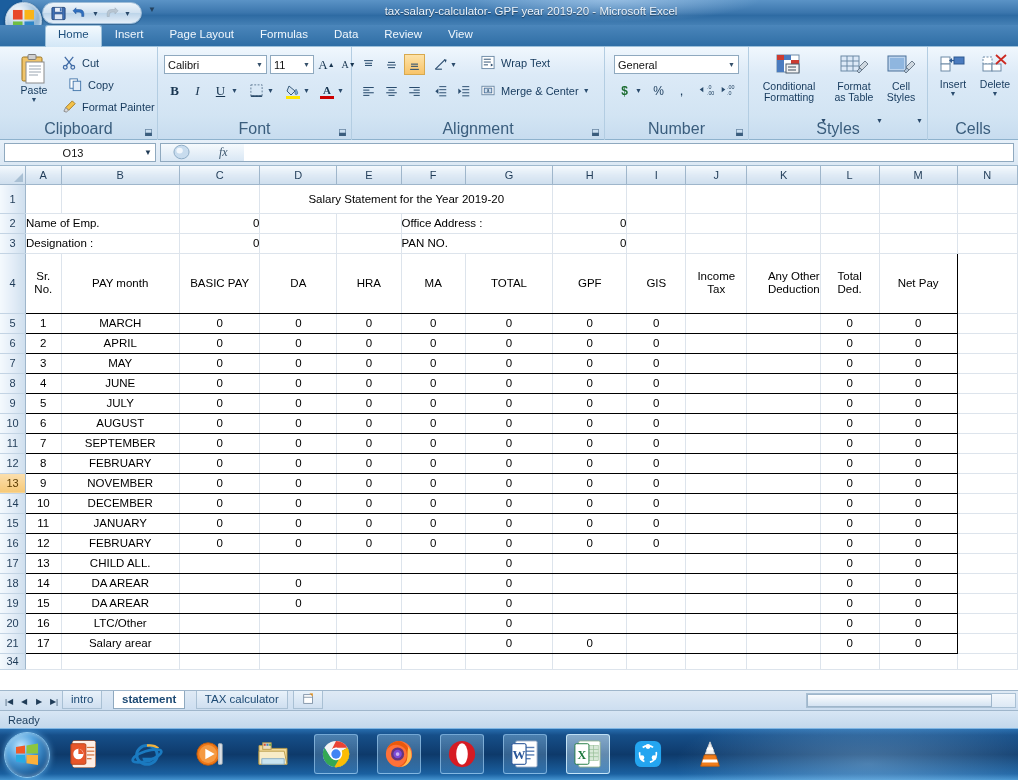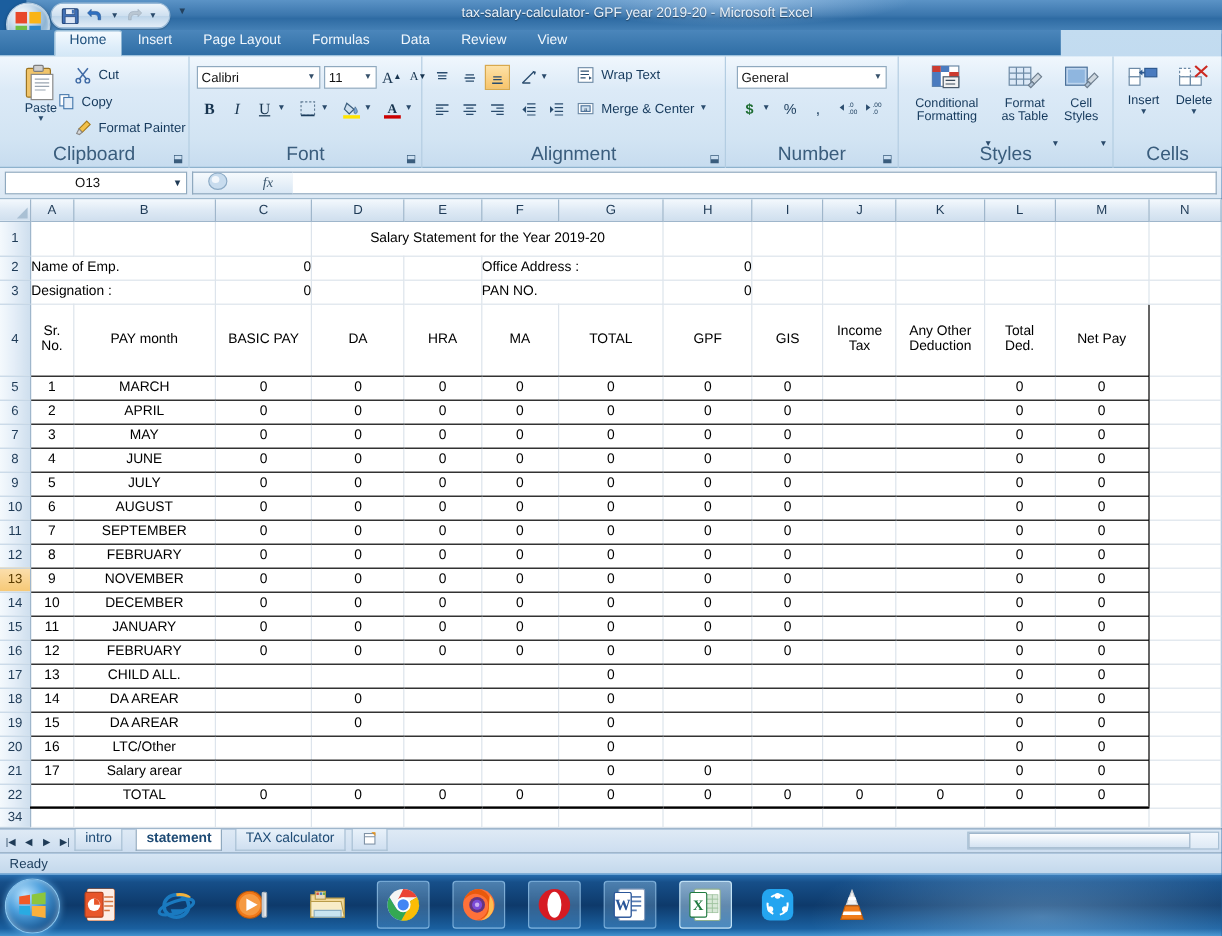--- a/index.html
+++ b/index.html
@@ -49,21 +49,21 @@
   }
   #qatdrop{
     position:absolute;left:148px;top:5px;font-size:8px;color:#24425f;cursor:pointer;
   }
   
   #ribbon-wrap{
     position:absolute; left:0; top:25px; width:1018px; height:115px;
     background:linear-gradient(180deg,#c3dcf0 0%,#bdd7ee 100%);
   }
   #tabstrip{
-    position:absolute; left:0; top:0; width:884px; height:22px;
+    position:absolute; left:0; top:0; width:1018px; height:22px;
     background:linear-gradient(180deg,#4b86bb 0%,#2f6ea5 100%);
     border-bottom:1px solid #9cc0da;
   }
   #tabstrip .tabs{ position:absolute; left:45px; top:0; display:flex; }
   .rtab{
     height:22px; padding:3px 13px 0 13px; font-size:11.5px; color:#f0f7fd;
     cursor:pointer; white-space:nowrap;
   }
   .rtab.active{
     background:linear-gradient(180deg,#f4fafe 0%,#dfeefa 60%,#d3e7f6 100%);
@@ -312,21 +312,21 @@
       </div>
       <div class="ritem" style="left:62px;top:8px;">
         <svg width="15" height="15" viewBox="0 0 16 16">
           <line x1="3" y1="2" x2="11" y2="12" stroke="#3f6aa5" stroke-width="1.3"></line>
           <line x1="12" y1="2" x2="4" y2="12" stroke="#3f6aa5" stroke-width="1.3"></line>
           <circle cx="3.5" cy="13" r="2" fill="none" stroke="#3f6aa5" stroke-width="1.3"></circle>
           <circle cx="11.5" cy="13" r="2" fill="none" stroke="#3f6aa5" stroke-width="1.3"></circle>
         </svg>
         <span class="ritem-lbl" style="margin-left:5px;">Cut</span>
       </div>
-      <div class="ritem" style="left:48px;top:30px;">
+      <div class="ritem" style="left:68px;top:30px;">
         <svg width="15" height="15" viewBox="0 0 16 16">
           <rect x="2" y="2" width="8" height="10" fill="#fff" stroke="#4678ac"></rect>
           <rect x="5.5" y="4.5" width="8" height="10" fill="#e3edf8" stroke="#4678ac"></rect>
         </svg>
         <span class="ritem-lbl" style="margin-left:5px;">Copy</span>
       </div>
       <div class="ritem" style="left:62px;top:52px;">
         <svg width="15" height="15" viewBox="0 0 16 16">
           <path d="M11 2 L14 5 L7 12 L4 9 Z" fill="#f3c24a" stroke="#a5791b"></path>
           <path d="M4 9 L7 12 L4.5 14 L2 13 Z" fill="#d9d9d9" stroke="#8a8a8a"></path>
@@ -736,21 +736,21 @@
           <td class="cell b bl bt bb " style="white-space: normal; line-height: 13px;">
             <div>GPF</div>
           </td>
           <td class="cell b bl bt bb " style="white-space: normal; line-height: 13px;">
             <div>GIS</div>
           </td>
           <td class="cell b bl bt bb " style="white-space: normal; line-height: 13px;">
             <div>Income</div>
             <div>Tax</div>
           </td>
-          <td class="cell b bl bt bb " style="white-space: normal; line-height: 13px;">
+          <td class="cell b bl bt bb " style="white-space: normal; line-height: 13px; text-align: right;">
             <div>Any Other</div>
             <div>Deduction</div>
           </td>
           <td class="cell b bl bt bb " style="white-space: normal; line-height: 13px;">
             <div>Total</div>
             <div>Ded.</div>
           </td>
           <td class="cell b bl bt bb br" style="white-space: normal; line-height: 13px;">
             <div>Net Pay</div>
           </td>
@@ -1036,37 +1036,20 @@
           <td class="cell bl bb b"></td>
           <td class="cell bl bb b"></td>
           <td class="cell bl bb b"></td>
           <td class="cell bl bb b">0</td>
           <td class="cell bl bb b">0</td>
           <td class="cell bl bb b"></td>
           <td class="cell bl bb b"></td>
           <td class="cell bl bb b"></td>
           <td class="cell bl bb b">0</td>
           <td class="cell bl bb b br">0</td>
-          <td class="cell "></td>
-        </tr>
-        <tr>
-          <td class="rhead" style="height: 20px;">22</td>
-          <td class="cell bl bb b bbthick"></td>
-          <td class="cell bl bb b bbthick">TOTAL</td>
-          <td class="cell bl bb b bbthick">0</td>
-          <td class="cell bl bb b bbthick">0</td>
-          <td class="cell bl bb b bbthick">0</td>
-          <td class="cell bl bb b bbthick">0</td>
-          <td class="cell bl bb b bbthick">0</td>
-          <td class="cell bl bb b bbthick">0</td>
-          <td class="cell bl bb b bbthick">0</td>
-          <td class="cell bl bb b bbthick">0</td>
-          <td class="cell bl bb b bbthick">0</td>
-          <td class="cell bl bb b bbthick">0</td>
-          <td class="cell bl bb b bbthick br">0</td>
           <td class="cell "></td>
         </tr>
         <tr>
           <td class="rhead" style="height: 16px;">34</td>
           <td class="cell "></td>
           <td class="cell "></td>
           <td class="cell "></td>
           <td class="cell "></td>
           <td class="cell "></td>
           <td class="cell "></td>

